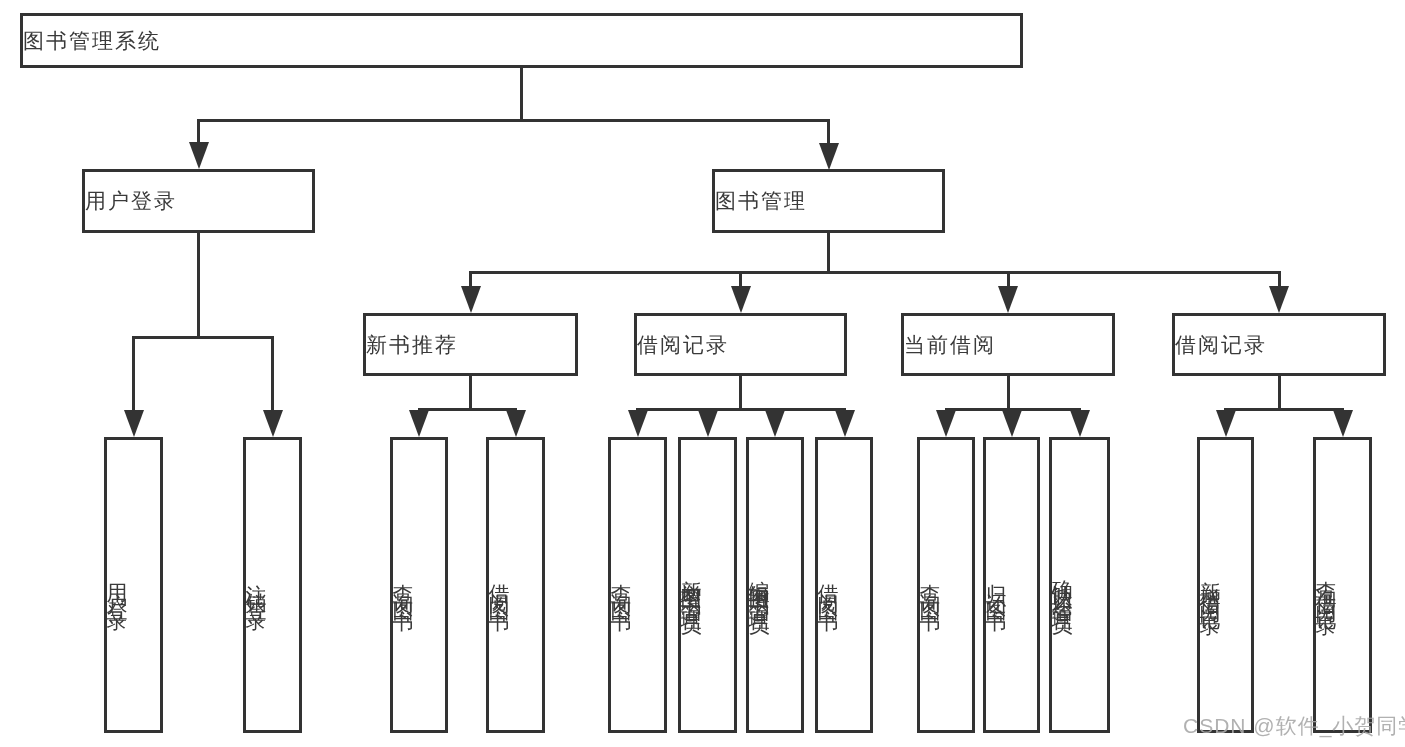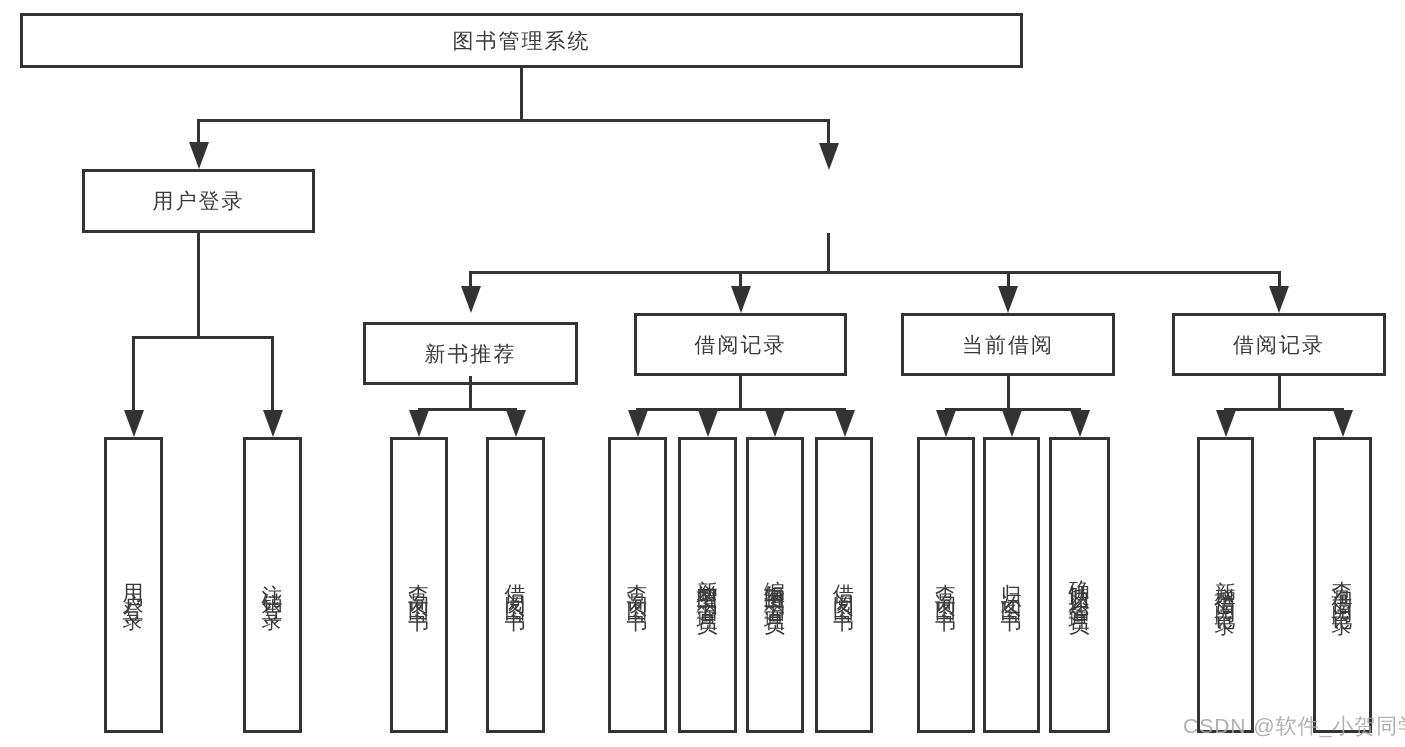--- a/index.html
+++ b/index.html
@@ -15,21 +15,21 @@
     background: #ffffff;
     overflow: hidden;
   }
   .box {
     position: absolute;
     box-sizing: border-box;
     border: 3px solid #333333;
     background: #ffffff;
     display: flex;
     align-items: center;
-    justify-content: center;
+    justify-content: flex-start;
     color: #3a3a3a;
   }
   .box .hlabel {
     font-size: 21px;
     letter-spacing: 2px;
     white-space: nowrap;
   }
   .box .vlabel {
     writing-mode: vertical-rl;
     text-orientation: mixed;
@@ -78,41 +78,44 @@
 
   <div class="vline" style="left:520px; top:68px; height:51px;"></div>
   <div class="hline" style="left:197px; top:119px; width:633px;"></div>
   <div class="vline" style="left:197px; top:119px; height:26px;"></div>
   <div class="arrow" style="left:188.5px; top:142px;"></div>
   <div class="vline" style="left:827px; top:119px; height:26px;"></div>
   <div class="arrow" style="left:818.5px; top:143px;"></div>
 
   <div class="box" style="left:82px; top:169px; width:233px; height:64px;">
     <span class="hlabel">用户登录</span>
+  </div>
+  <div class="box" style="left:712px; top:169px; width:233px; height:64px;">
+    <span class="hlabel">图书管理</span>
   </div>
 
   <div class="vline" style="left:197px; top:233px; height:103px;"></div>
   <div class="hline" style="left:132px; top:336px; width:142px;"></div>
   <div class="vline" style="left:132px; top:336px; height:76px;"></div>
   <div class="arrow" style="left:123.5px; top:410px;"></div>
   <div class="vline" style="left:271px; top:336px; height:76px;"></div>
   <div class="arrow" style="left:262.5px; top:410px;"></div>
 
   <div class="vline" style="left:827px; top:233px; height:38px;"></div>
   <div class="hline" style="left:469px; top:271px; width:811.5px;"></div>
   <div class="vline" style="left:469px; top:271px; height:18px;"></div>
   <div class="arrow" style="left:460.5px; top:286px;"></div>
   <div class="vline" style="left:739px; top:271px; height:18px;"></div>
   <div class="arrow" style="left:730.5px; top:286px;"></div>
   <div class="vline" style="left:1006.5px; top:271px; height:18px;"></div>
   <div class="arrow" style="left:998px; top:286px;"></div>
   <div class="vline" style="left:1277.5px; top:271px; height:18px;"></div>
   <div class="arrow" style="left:1269px; top:286px;"></div>
 
-  <div class="box" style="left:363px; top:322px; width:215px; height:63px;">
+  <div class="box" style="left:363px; top:313px; width:215px; height:63px;">
     <span class="hlabel">新书推荐</span>
   </div>
   <div class="box" style="left:634px; top:313px; width:213px; height:63px;">
     <span class="hlabel">借阅记录</span>
   </div>
   <div class="box" style="left:901px; top:313px; width:214px; height:63px;">
     <span class="hlabel">当前借阅</span>
   </div>
   <div class="box" style="left:1172px; top:313px; width:214px; height:63px;">
     <span class="hlabel">借阅记录</span>

